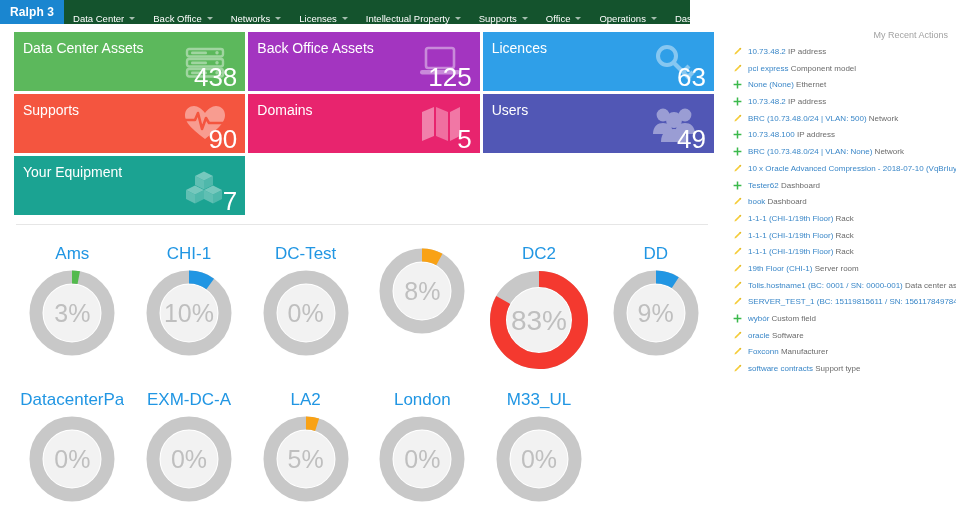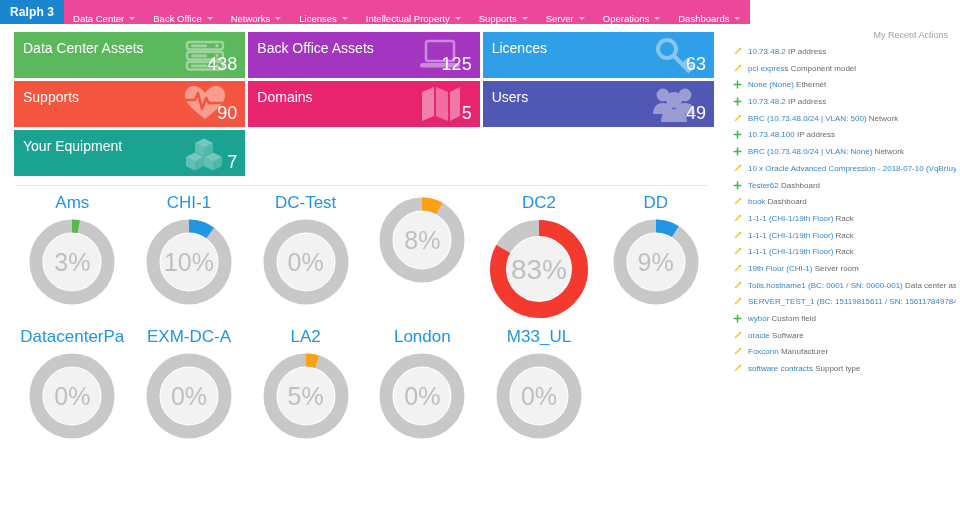--- a/index.html
+++ b/index.html
@@ -6,24 +6,24 @@
   html, body {
     width: 960px; height: 510px;
     font-family: "Liberation Sans", sans-serif;
     background: #ffffff;
     overflow: hidden;
   }
 
   
   .navbar {
     height: 24px;
-    background: #ec4899;
+    background: #14532d;
     display: flex;
     align-items: stretch;
-    width: 750px;
+    width: 690px;
     position: relative;
   }
   .brand {
     background: #1a86d0;
     color: #ffffff;
     font-size: 12px;
     font-weight: bold;
     display: flex;
     align-items: center;
     padding: 0 10px;
@@ -61,38 +61,38 @@
   }
 
   
   .tiles {
     display: grid;
     grid-template-columns: repeat(3, 1fr);
     gap: 3px 3px;
   }
   .tile {
     position: relative;
-    height: 46px;
+    height: 59px;
     overflow: hidden;
     cursor: pointer;
   }
   .tile.empty { background: transparent; cursor: default; }
   .tile-title {
     position: absolute;
     left: 9px; top: 8px;
     color: #ffffff;
     font-size: 14px;
     line-height: 17px;
     white-space: nowrap;
   }
   .tile-count {
     position: absolute;
     right: 8px; bottom: 1px;
     color: #ffffff;
-    font-size: 18px;
+    font-size: 26px;
     line-height: 25px;
     font-weight: 400;
   }
   .tile-icon {
     position: absolute;
     right: 18px; top: 50%;
     transform: translateY(-50%);
     opacity: .42;
   }
   .tile-icon svg { display: block; }
@@ -101,21 +101,21 @@
   .divider {
     height: 1px;
     background: #e6e6e6;
     margin: 9px 6px 0 2px;
   }
 
   
   .donut-row {
     display: grid;
     grid-template-columns: repeat(6, 1fr);
-    margin-top: 6px;
+    margin-top: 18px;
   }
   .donut-cell {
     display: flex;
     flex-direction: column;
     align-items: center;
   }
   .donut-label {
     color: #2196e3;
     font-size: 17px;
     line-height: 22px;
@@ -198,21 +198,21 @@
       </div>
       <div class="nav-item">
         <span>Intellectual Property</span>
         <span class="caret"></span>
       </div>
       <div class="nav-item">
         <span>Supports</span>
         <span class="caret"></span>
       </div>
       <div class="nav-item">
-        <span>Server</span>
+        <span>Office</span>
         <span class="caret"></span>
       </div>
       <div class="nav-item">
         <span>Operations</span>
         <span class="caret"></span>
       </div>
       <div class="nav-item">
         <span>Dashboards</span>
         <span class="caret"></span>
       </div>

